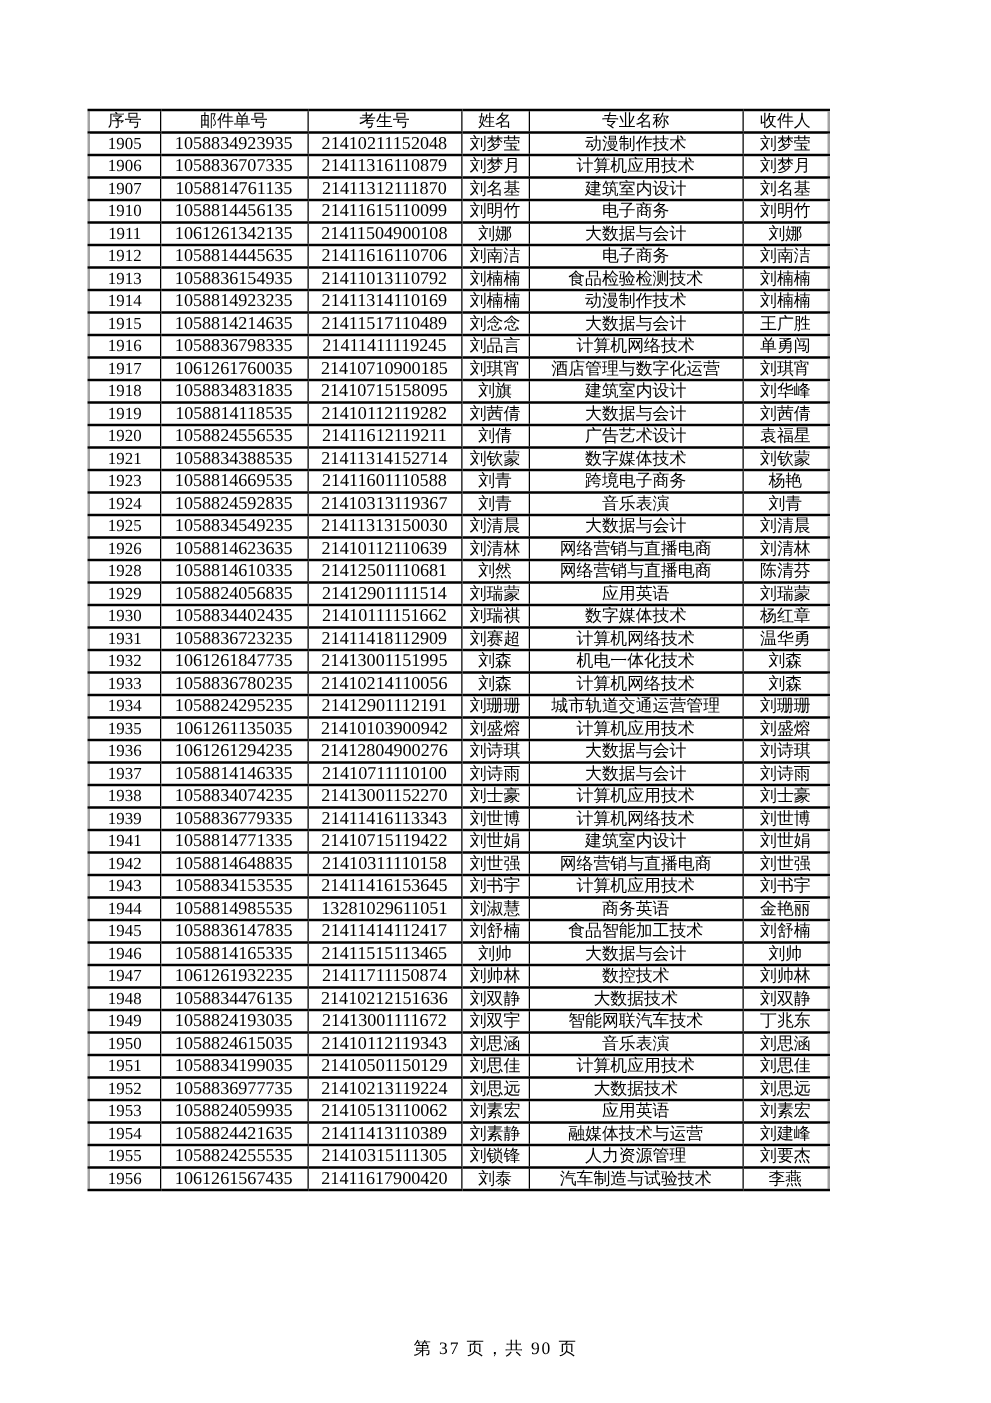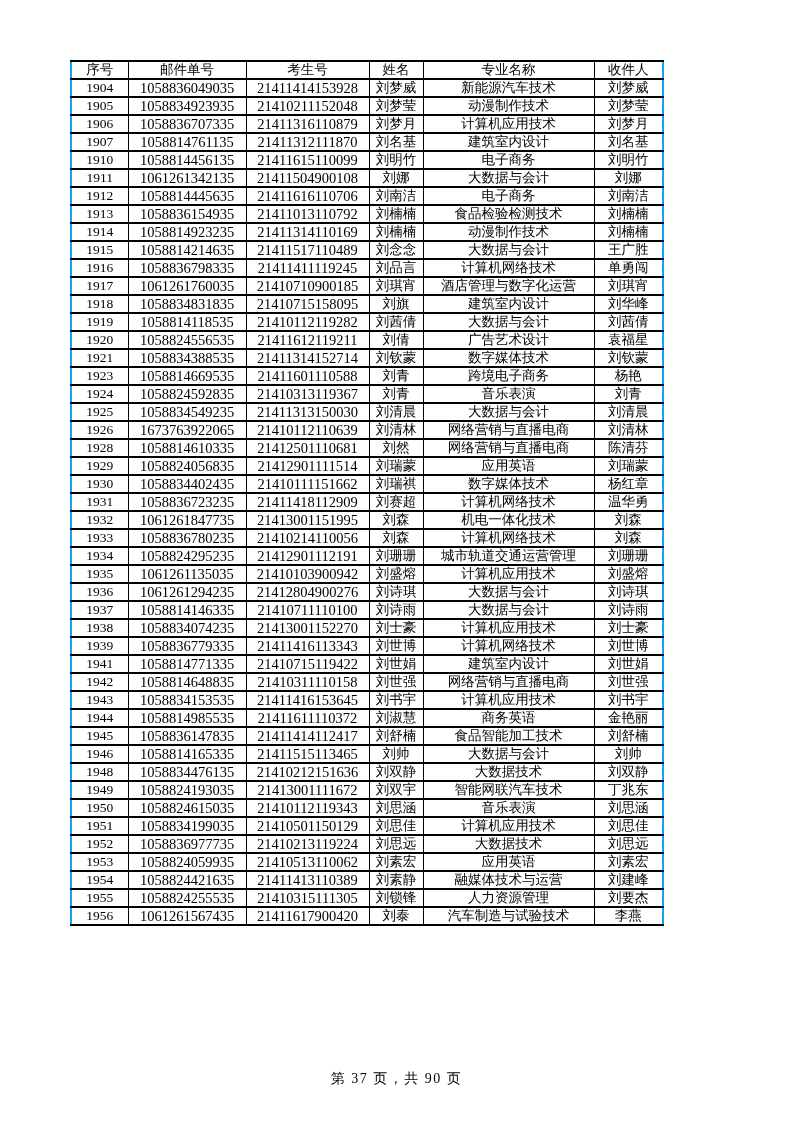--- a/index.html
+++ b/index.html
@@ -1,23 +1,23 @@
 <!DOCTYPE html>
 <html><head>
 <meta charset="utf-8">
 <style>
   html,body{margin:0;padding:0;}
   body{
     width:793px;height:1122px;background:#ffffff;position:relative;
     font-family:"Liberation Serif","DejaVu Serif",serif;color:#000;
   }
   .doc-table{
-    position:absolute;left:70px;top:60px;width:592px;
+    position:absolute;left:70px;top:87px;width:592px;
     border-collapse:collapse;table-layout:fixed;
-    border:2px solid #0ea5e9;
+    border:2px solid #a3a3a3;
   }
   .doc-table th,.doc-table td{
     border-left:1px solid #000;border-right:1px solid #000;
     border-top:2px solid #000;border-bottom:2px solid #000;
     height:16px;padding:0 1px;text-align:center;vertical-align:middle;
     font-weight:normal;font-size:13.5px;line-height:1;
     overflow:hidden;white-space:nowrap;
   }
   .doc-table td.num{font-size:14.5px;letter-spacing:0px;}
   .page-footer{
@@ -42,28 +42,20 @@
       <th>序号</th>
       <th>邮件单号</th>
       <th>考生号</th>
       <th>姓名</th>
       <th>专业名称</th>
       <th>收件人</th>
     </tr>
   </thead>
   <tbody>
       <tr>
-        <td>1904</td>
-        <td class="num">1058836049035</td>
-        <td class="num">21411414153928</td>
-        <td>刘梦威</td>
-        <td>新能源汽车技术</td>
-        <td>刘梦威</td>
-      </tr>
-      <tr>
         <td>1905</td>
         <td class="num">1058834923935</td>
         <td class="num">21410211152048</td>
         <td>刘梦莹</td>
         <td>动漫制作技术</td>
         <td>刘梦莹</td>
       </tr>
       <tr>
         <td>1906</td>
         <td class="num">1058836707335</td>
@@ -195,21 +187,21 @@
       <tr>
         <td>1925</td>
         <td class="num">1058834549235</td>
         <td class="num">21411313150030</td>
         <td>刘清晨</td>
         <td>大数据与会计</td>
         <td>刘清晨</td>
       </tr>
       <tr>
         <td>1926</td>
-        <td class="num">1673763922065</td>
+        <td class="num">1058814623635</td>
         <td class="num">21410112110639</td>
         <td>刘清林</td>
         <td>网络营销与直播电商</td>
         <td>刘清林</td>
       </tr>
       <tr>
         <td>1928</td>
         <td class="num">1058814610335</td>
         <td class="num">21412501110681</td>
         <td>刘然</td>
@@ -324,21 +316,21 @@
         <td>1943</td>
         <td class="num">1058834153535</td>
         <td class="num">21411416153645</td>
         <td>刘书宇</td>
         <td>计算机应用技术</td>
         <td>刘书宇</td>
       </tr>
       <tr>
         <td>1944</td>
         <td class="num">1058814985535</td>
-        <td class="num">21411611110372</td>
+        <td class="num">13281029611051</td>
         <td>刘淑慧</td>
         <td>商务英语</td>
         <td>金艳丽</td>
       </tr>
       <tr>
         <td>1945</td>
         <td class="num">1058836147835</td>
         <td class="num">21411414112417</td>
         <td>刘舒楠</td>
         <td>食品智能加工技术</td>
@@ -346,20 +338,28 @@
       </tr>
       <tr>
         <td>1946</td>
         <td class="num">1058814165335</td>
         <td class="num">21411515113465</td>
         <td>刘帅</td>
         <td>大数据与会计</td>
         <td>刘帅</td>
       </tr>
       <tr>
+        <td>1947</td>
+        <td class="num">1061261932235</td>
+        <td class="num">21411711150874</td>
+        <td>刘帅林</td>
+        <td>数控技术</td>
+        <td>刘帅林</td>
+      </tr>
+      <tr>
         <td>1948</td>
         <td class="num">1058834476135</td>
         <td class="num">21410212151636</td>
         <td>刘双静</td>
         <td>大数据技术</td>
         <td>刘双静</td>
       </tr>
       <tr>
         <td>1949</td>
         <td class="num">1058824193035</td>

